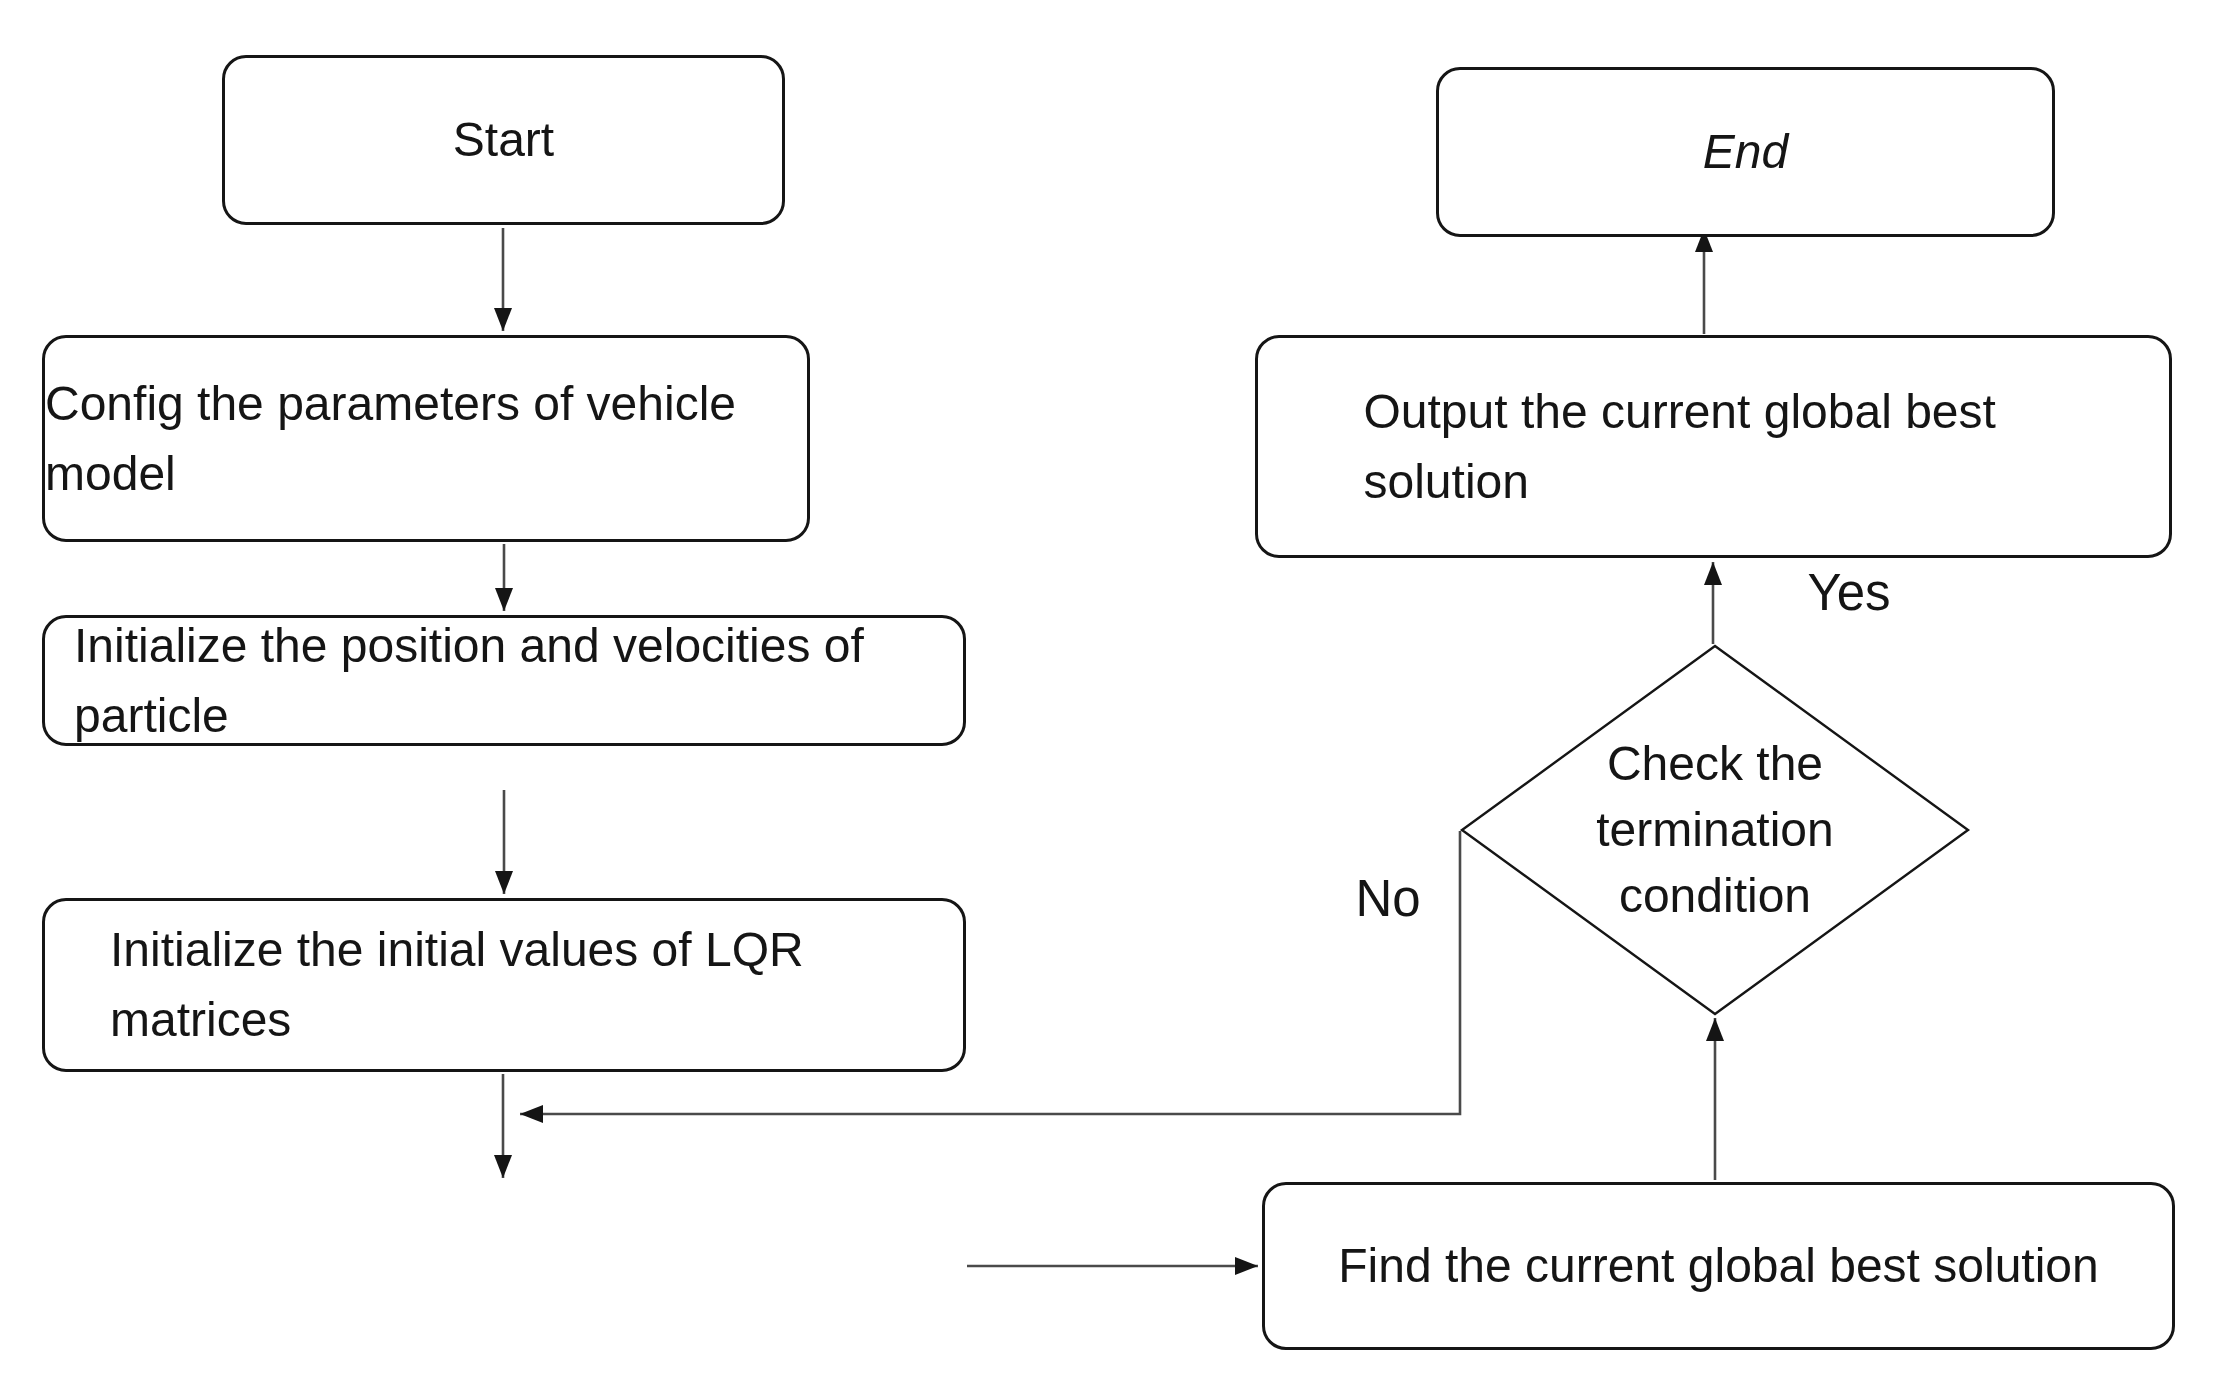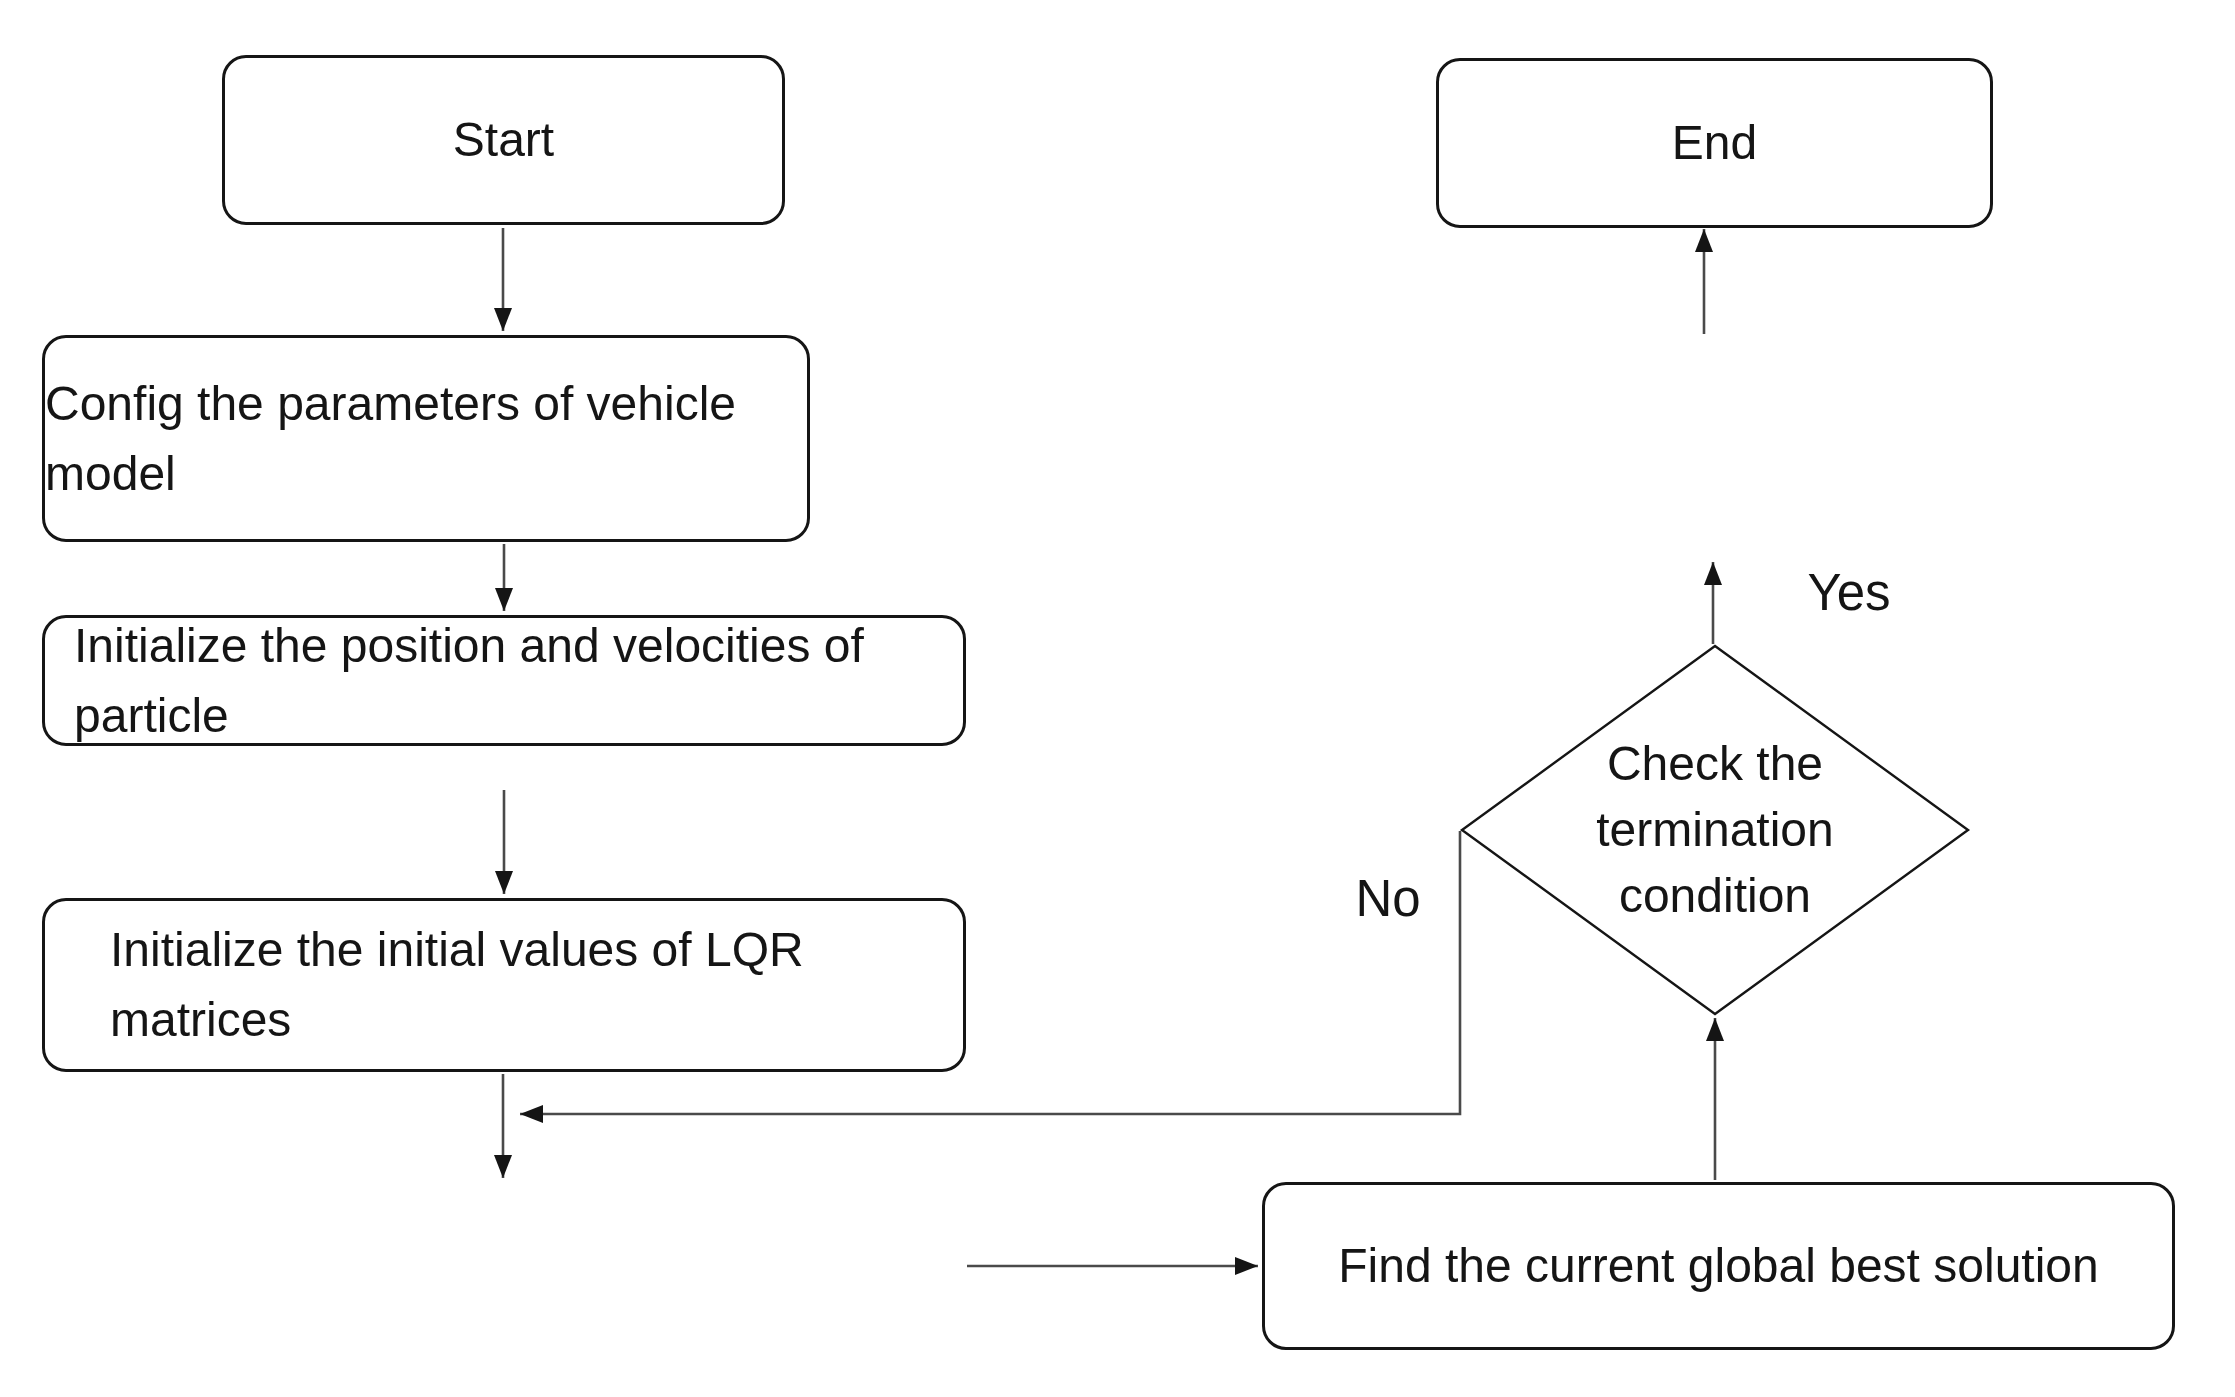--- a/index.html
+++ b/index.html
@@ -37,21 +37,21 @@
     font-size:48px;line-height:66px;
   }
   .edge-label{
     position:absolute;transform:translate(-50%,-50%);
     color:var(--text);font-size:51px;line-height:52px;
   }
   .label-yes{left:1849px;top:593px;}
   .label-no{left:1388px;top:899px;}
   
   .n-start{left:222px;top:55px;width:563px;height:170px;}
-  .n-end{left:1436px;top:58px;width:557px;height:170px;}
+  .n-end{left:1436px;top:67px;width:619px;height:170px;font-style:italic;}
   .n-config{left:42px;top:335px;width:768px;height:207px;}
   .n-output{left:1255px;top:335px;width:917px;height:223px;}
   .n-particles{left:42px;top:615px;width:924px;height:131px;}
   .n-lqr{left:42px;top:898px;width:924px;height:174px;padding-left:32px;}
   .n-calc{left:42px;top:1182px;width:924px;height:169px;}
   .n-find{left:1262px;top:1182px;width:913px;height:168px;}
 </style>
 </head>
 <body>
 
@@ -95,20 +95,23 @@
 
 
   <div class="node n-find one-line">
     <span class="node-label">Find the current global best solution</span>
   </div>
 
   <div class="diamond-label">
     <span class="node-label">Check the termination condition</span>
   </div>
 
+  <div class="node n-output w-output">
+    <span class="node-label">Output the current global best solution</span>
+  </div>
 
   <div class="node n-end">
     <span class="node-label">End</span>
   </div>
 
   <div class="edge-label label-yes">Yes</div>
   <div class="edge-label label-no">No</div>
 
 </div>
 

